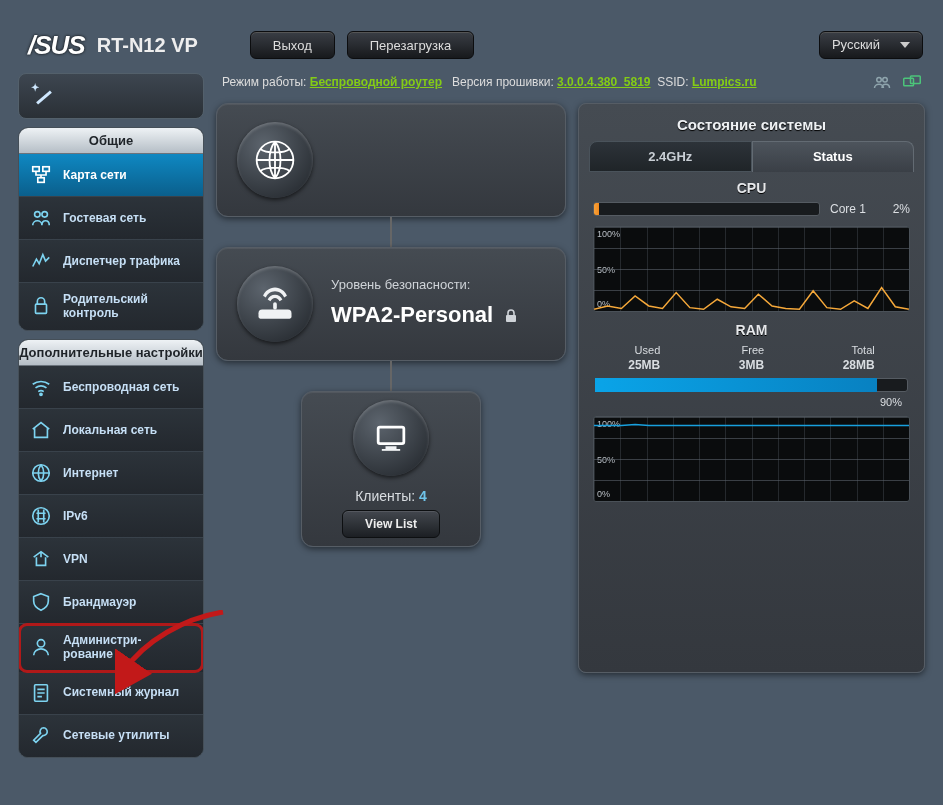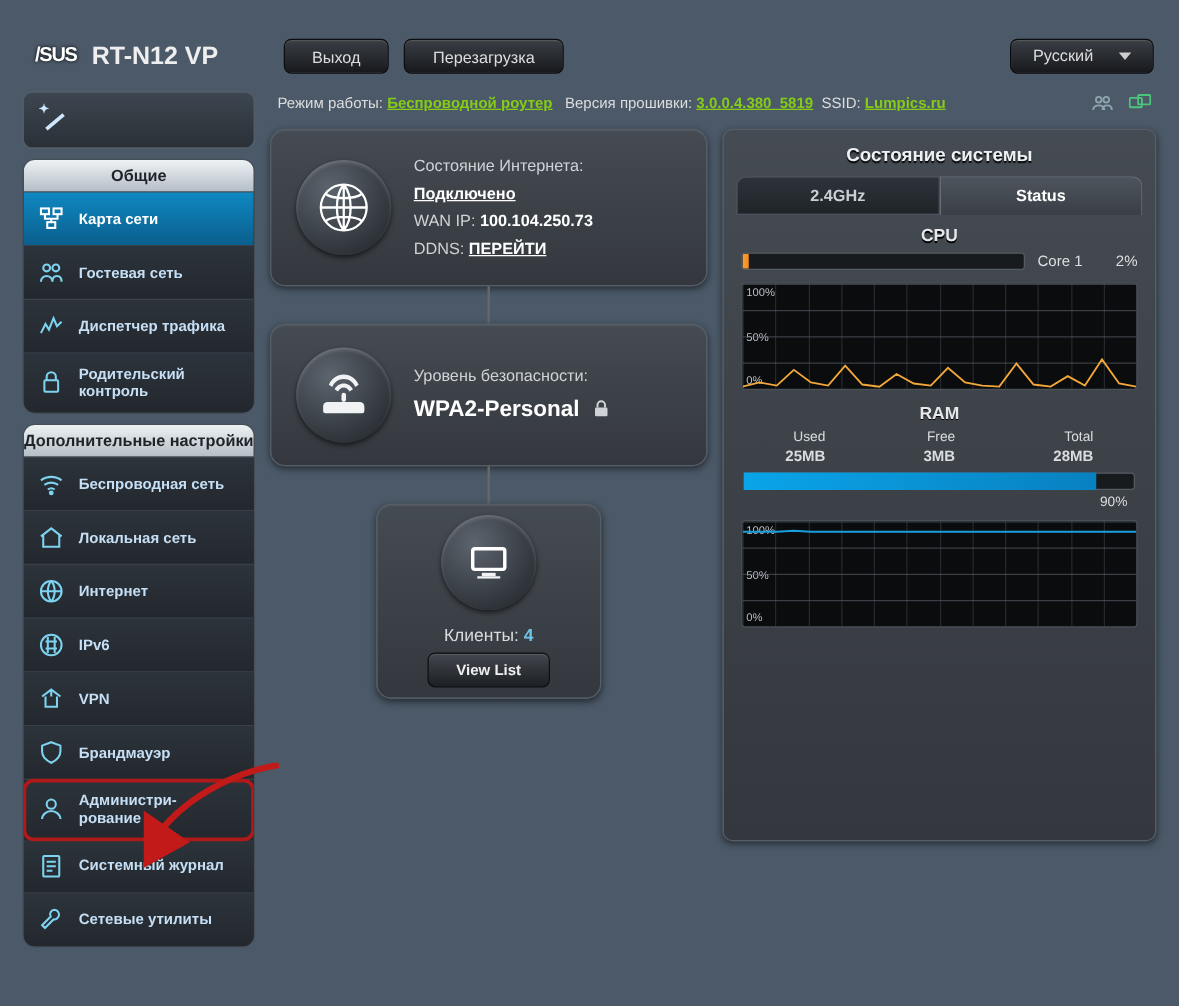--- a/index.html
+++ b/index.html
@@ -1,22 +1,22 @@
 <!DOCTYPE html>
 <html><head>
 <meta charset="utf-8">
 <style>
 *{box-sizing:border-box;margin:0;padding:0;font-family:Arial,Helvetica,sans-serif}
 body{background:#4b5968;width:943px;height:805px;overflow:hidden;color:#fff;font-size:12px}
 .canvas{position:relative;padding:27px 18px 18px 18px}
 .header{display:flex;align-items:center;height:36px;gap:12px;position:relative;padding-left:10px}
-.logo{font-weight:bold;font-size:16px;letter-spacing:-1px;color:#fff;text-shadow:0 0 3px #000}
+.logo{font-style:italic;font-weight:bold;font-size:26px;letter-spacing:-1px;color:#fff;text-shadow:0 0 3px #000}
 .model{font-size:20px;font-weight:bold;color:#eee;margin-right:40px}
 .topbtn{background:linear-gradient(#3a3e45,#17191c);border:1px solid #0c0d0f;border-radius:6px;color:#ddd;font-size:13px;height:28px;line-height:28px;padding:0 22px;text-align:center;cursor:pointer;box-shadow:0 1px 0 #555 inset}
-.langbtn{position:absolute;right:2px;top:4px;width:115px;display:flex;justify-content:center;align-items:center;gap:20px}
+.langbtn{position:absolute;right:2px;top:4px;width:104px;display:flex;justify-content:center;align-items:center;gap:20px}
 .chev{width:0;height:0;border-left:5px solid transparent;border-right:5px solid transparent;border-top:6px solid #ccc}
 .body{display:flex;gap:12px;margin-top:10px}
 .sidebar{width:186px;display:flex;flex-direction:column;gap:8px}
 .wizard{background:linear-gradient(#3d4650,#2a3036);border:1px solid #53606b;border-radius:8px;padding:8px 10px;display:flex;gap:8px;align-items:center;color:#cfe8ff;font-weight:bold;font-size:12px;line-height:1.25}
 .wand{width:28px;height:28px;flex:0 0 28px;position:relative}
 .wand::before{content:"";position:absolute;left:6px;top:14px;width:18px;height:3px;background:#cfe8ff;transform:rotate(-40deg)}
 .wand::after{content:"✦";position:absolute;left:2px;top:0;color:#cfe8ff;font-size:10px}
 .section{background:#222a31;border:1px solid #454f58;border-radius:10px;overflow:hidden}
 .section-head{background:linear-gradient(#eef2f5,#b5bec6);color:#1e2328;text-align:center;font-weight:bold;padding:5px 0;font-size:13px;border-bottom:1px solid #6a737c}
 .menu-item{display:flex;align-items:center;gap:10px;padding:9px 10px;color:#c6dff5;font-weight:bold;font-size:12px;border-bottom:1px solid #39424b;cursor:pointer;line-height:1.2;background:linear-gradient(#2c333a,#23282e)}
@@ -235,39 +235,33 @@
    </div>
    <div class="content">
     <div class="left-col">
      <div class="card flex">
        <div class="big-icon">
         <svg viewBox="0 0 48 48">
                   <circle cx="24" cy="24" r="20" fill="none" stroke="#fff" stroke-width="2"></circle>
                   <path d="M4 24h40M24 4v40M8 12c6 5 26 5 32 0M8 36c6-5 26-5 32 0M24 4c-8 10-8 30 0 40M24 4c8 10 8 30 0 40" fill="none" stroke="#fff" stroke-width="2"></path>
                 </svg>
        </div>
-       <div class="card-text">
-        <div class="lbl">Состояние Интернета:</div>
-        <div><span class="link">Подключено</span></div>
-        <div><span class="lbl">WAN IP:</span> <span class="val">100.104.250.73</span></div>
-        <div><span class="lbl">DDNS:</span> <span class="link">ПЕРЕЙТИ</span></div>
-       </div>
      </div>
      <div class="connector"></div>
      <div class="card flex">
        <div class="big-icon">
         <svg viewBox="0 0 48 48" fill="#fff">
                   <path d="M10 30h28a4 4 0 014 4v4a2 2 0 01-2 2H8a2 2 0 01-2-2v-4a4 4 0 014-4z"></path>
                   <path d="M24 6c-6 0-11 4-13 9l3 2c1.5-4 5.3-7 10-7s8.5 3 10 7l3-2c-2-5-7-9-13-9zM24 14c-3.5 0-6.5 2-8 5l3 2c1-2 2.8-3.5 5-3.5s4 1.5 5 3.5l3-2c-1.5-3-4.5-5-8-5z"></path>
                   <rect x="22" y="22" width="4" height="8" rx="2"></rect>
                 </svg>
        </div>
        <div class="card-text">
         <div class="lbl">Уровень безопасности:</div>
-        <div style="font-size:18px"><span class="val">WPA2-Personal</span>
+        <div style="font-size:22px"><span class="val">WPA2-Personal</span>
          <span class="lock"><svg width="12" height="14" viewBox="0 0 12 14" fill="#cfd3d8">
                       <rect x="1" y="6" width="10" height="7" rx="1"></rect>
                       <path d="M3 6V4a3 3 0 016 0v2" fill="none" stroke="#cfd3d8" stroke-width="1.6"></path>
                     </svg></span>
         </div>
        </div>
      </div>
      <div class="connector"></div>
      <div class="card center-card" style="width:180px">
        <div class="big-icon">

